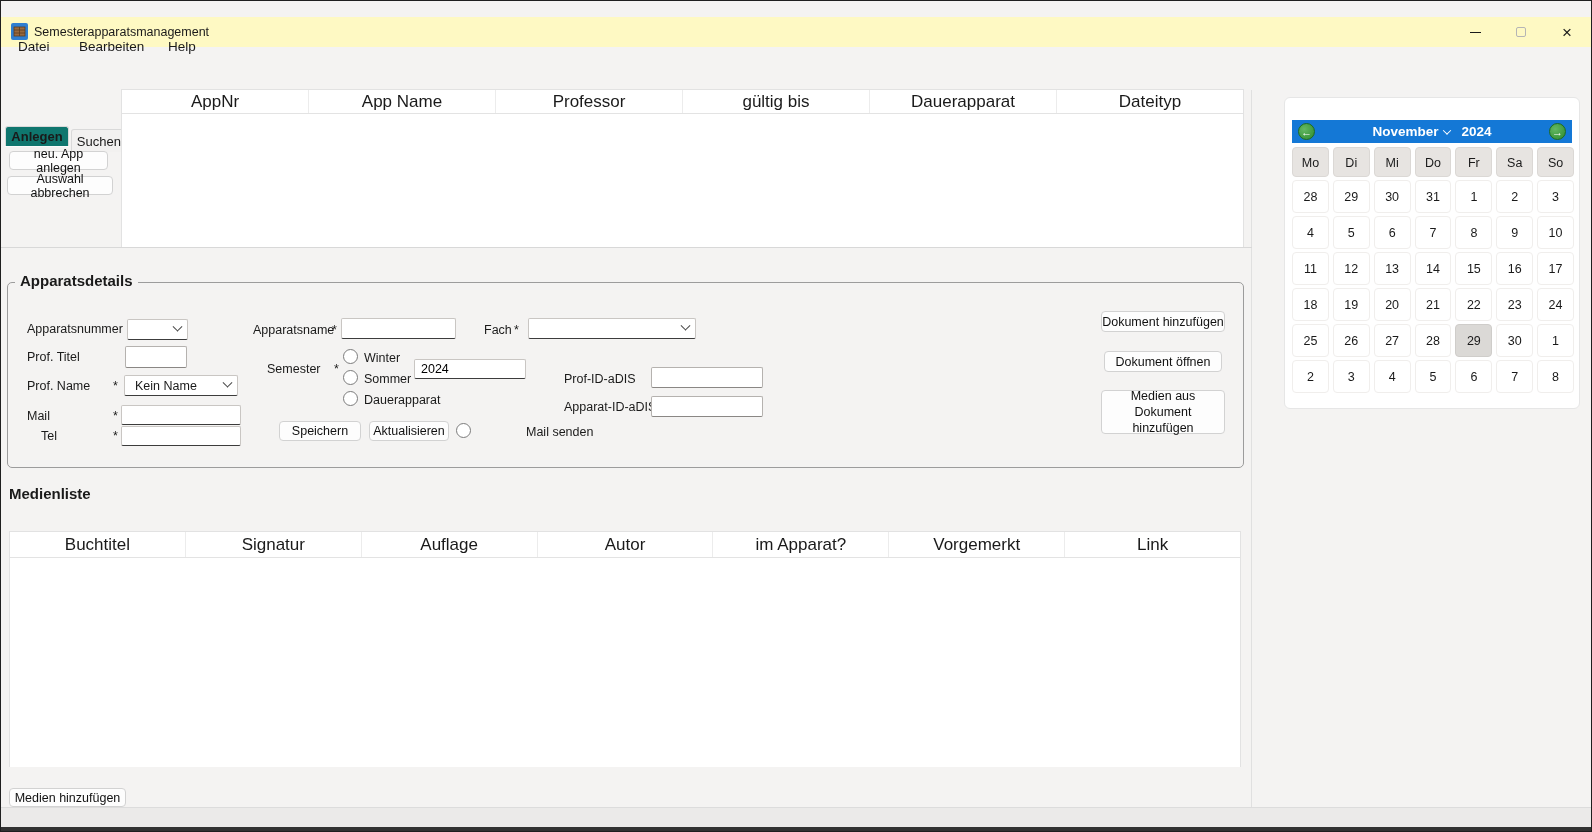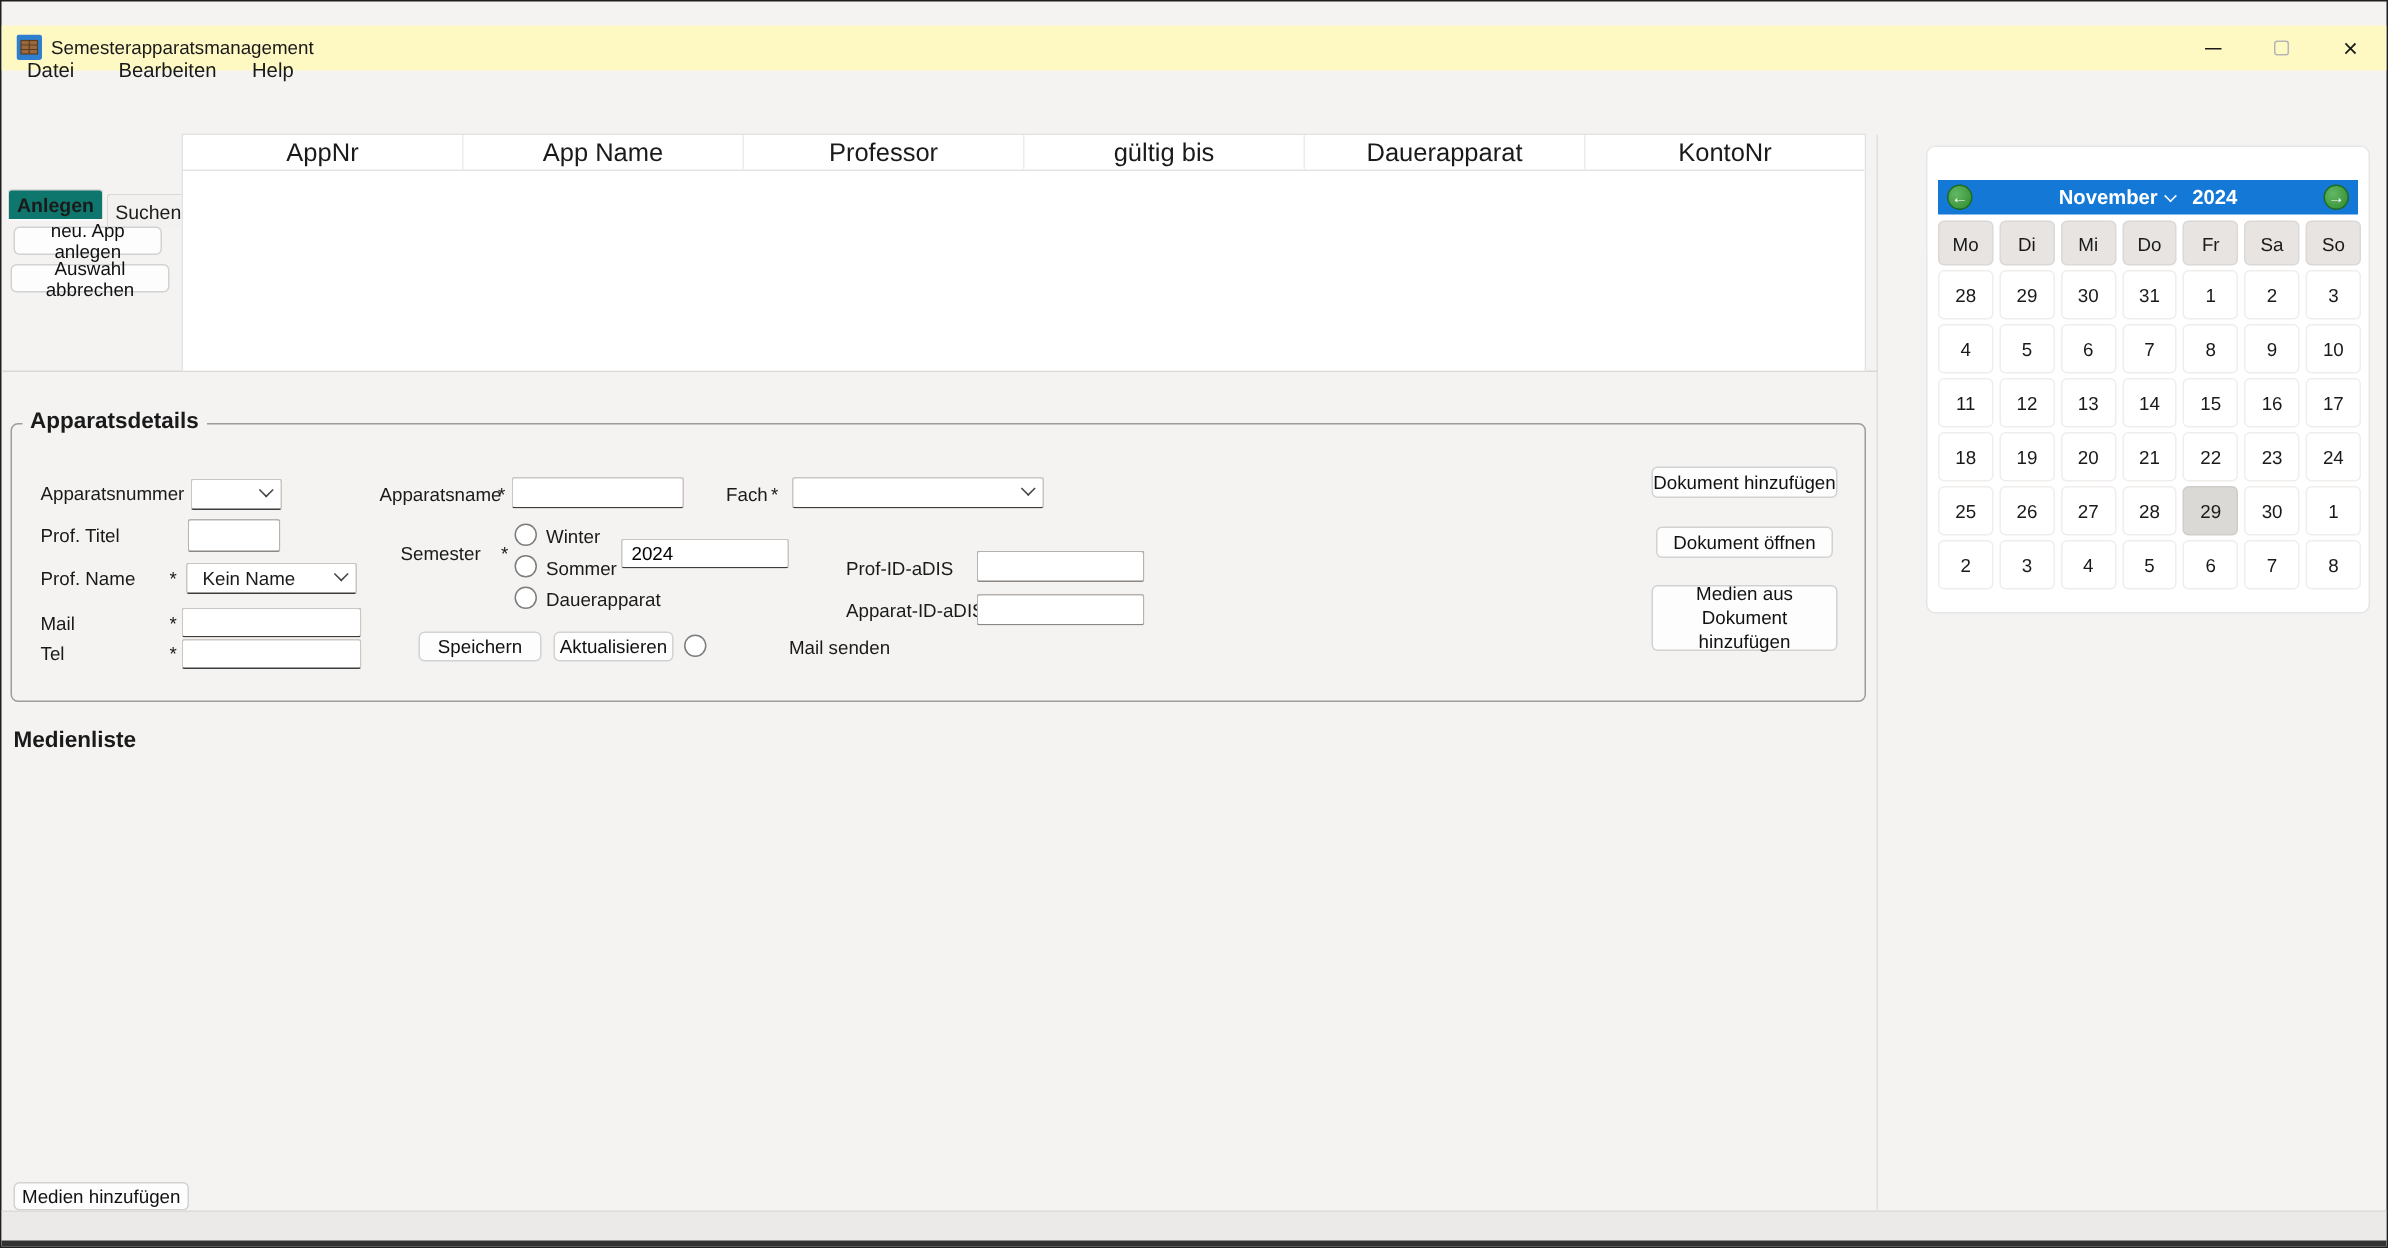--- a/index.html
+++ b/index.html
@@ -122,21 +122,21 @@
   <div class="vline" style="left:1250px; top:89px; height:717px;"></div>
   <div class="hline" style="left:0; top:246px; width:1251px;"></div>
 
   <div class="grid-table" style="left:120px; top:88px; width:1123px; height:158px;">
     <div class="grid-head" style="height:24px;">
       <div class="th">AppNr</div>
       <div class="th">App Name</div>
       <div class="th">Professor</div>
       <div class="th">gültig bis</div>
       <div class="th">Dauerapparat</div>
-      <div class="th">KontoNr</div>
+      <div class="th">Dateityp</div>
     </div>
     <div class="grid-body" style="height:133px;"></div>
   </div>
 
   <div class="btn" style="position:absolute; left:8px; top:150px; width:99px;  height:19px;">neu. App anlegen</div>
   <div class="btn" style="position:absolute; left:6px; top:175px; width:106px; height:19px;">Auswahl abbrechen</div>
 
   <div class="fieldset"></div>
   <div class="legend">Apparatsdetails</div>
 
@@ -153,21 +153,21 @@
   <span class="star" style="left:112px; top:378px;">*</span>
   <div class="combo" style="position:absolute; left:123px; top:374px; width:114px; height:21px;">
     <span>Kein Name</span>
     <span class="chev"></span>
   </div>
 
   <span class="lbl" style="left:26px; top:408px;">Mail</span>
   <span class="star" style="left:112px; top:408px;">*</span>
   <input class="tbx strong" style="position: absolute; left: 120px; top: 404px; width: 120px; height: 20px;">
 
-  <span class="lbl" style="left:26px; top:428px;">Tel</span>
+  <span class="lbl" style="left:40px; top:428px;">Tel</span>
   <span class="star" style="left:112px; top:428px;">*</span>
   <input class="tbx strong" style="position: absolute; left: 120px; top: 425px; width: 120px; height: 20px;">
 
   <span class="lbl" style="left:252px; top:322px;">Apparatsname</span>
   <span class="star" style="left:331px; top:322px;">*</span>
   <input class="tbx strong" style="position: absolute; left: 340px; top: 317px; width: 115px; height: 21px;">
 
   <span class="lbl" style="left:483px; top:322px;">Fach</span>
   <span class="star" style="left:513px; top:322px;">*</span>
   <div class="combo" style="position:absolute; left:527px; top:317px; width:168px; height:21px;">
@@ -197,20 +197,32 @@
   <span class="lbl" style="left:563px; top:399px;">Apparat-ID-aDIS</span>
   <input class="tbx" style="position: absolute; left: 650px; top: 395px; width: 112px; height: 21px;">
 
 
   <div class="btn" style="position:absolute; left:1100px; top:310px; width:124px; height:21px;">Dokument hinzufügen</div>
   <div class="btn" style="position:absolute; left:1103px; top:350px; width:118px; height:21px;">Dokument öffnen</div>
   <div class="btn" style="position:absolute; left:1100px; top:389px; width:124px; height:44px; line-height:1.3; padding:0 4px;">Medien aus Dokument hinzufügen</div>
 
   <div class="section-title" style="left:8px; top:484px;">Medienliste</div>
 
+  <div class="grid-table" style="left:8px; top:530px; width:1232px; height:236px;">
+    <div class="grid-head" style="height:26px;">
+      <div class="th">Buchtitel</div>
+      <div class="th">Signatur</div>
+      <div class="th">Auflage</div>
+      <div class="th">Autor</div>
+      <div class="th">im Apparat?</div>
+      <div class="th">Vorgemerkt</div>
+      <div class="th">Link</div>
+    </div>
+    <div class="grid-body" style="height:209px;"></div>
+  </div>
 
   <div class="btn" style="position:absolute; left:8px; top:787px; width:117px; height:19px;">Medien hinzufügen</div>
 
   <div class="cal-panel">
     <div class="cal-header">
       <div class="cal-nav" style="left:6px;">
           <span>←</span>
         </div>
       <div class="cal-title">
         <span>November</span>

